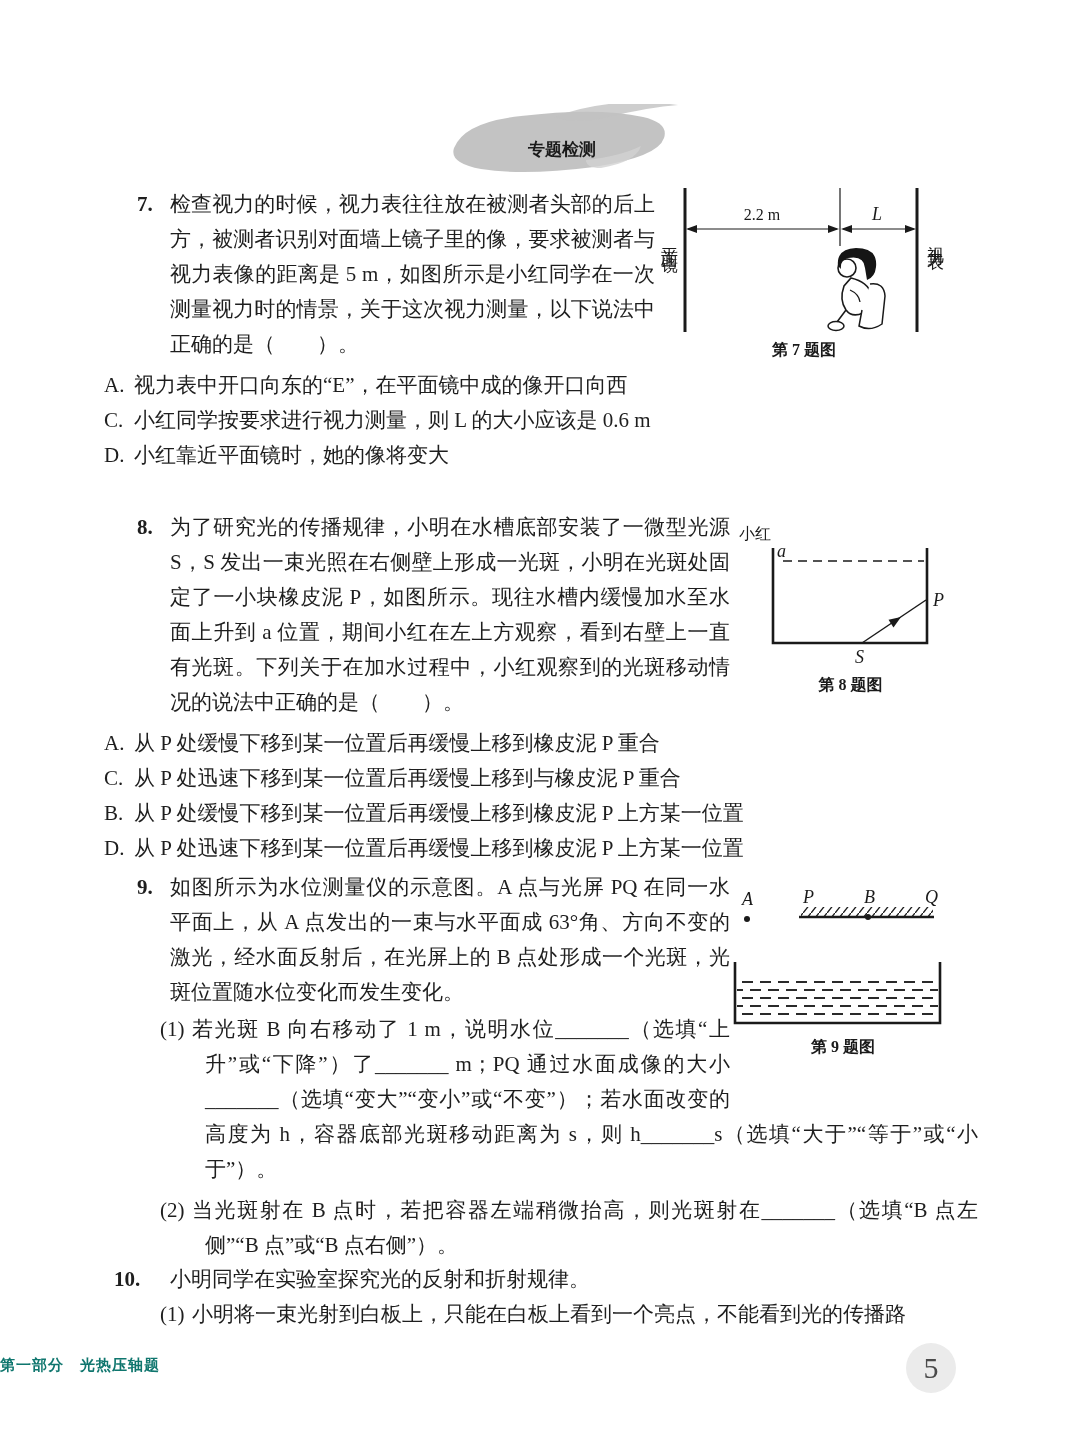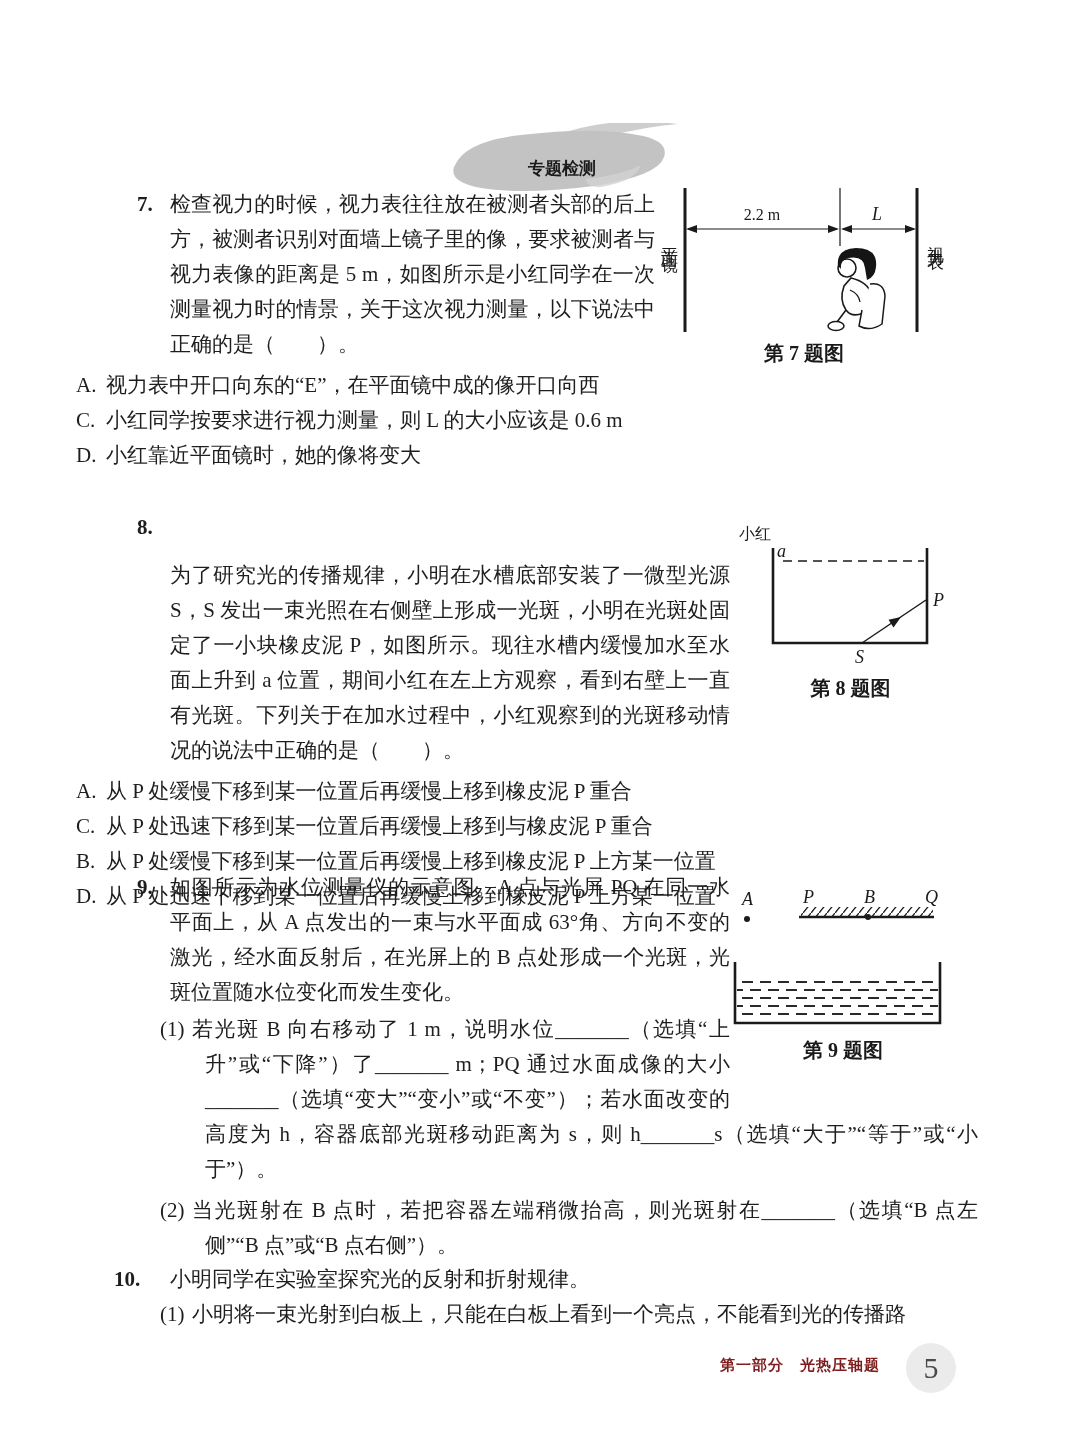--- a/index.html
+++ b/index.html
@@ -1,44 +1,44 @@
 <!DOCTYPE html>
 <html><head>
 <meta charset="utf-8">
 <style>
   html,body{margin:0;padding:0;background:#f4f4f4;}
   .page{
     position:relative;width:1080px;height:1455px;margin:0 auto;background:#ffffff;
     font-family:"Liberation Serif","DejaVu Serif",serif;color:#1e1e1e;overflow:hidden;
   }
   
-  .badge{position:absolute;left:436px;top:123px;width:250px;height:80px;text-align:right;}
+  .badge{position:absolute;left:436px;top:104px;width:250px;height:80px;text-align:right;}
   
   .q{position:absolute;left:0;width:978px;font-size:21px;line-height:35px;}
   .qnum{position:absolute;left:137px;top:0;font-weight:bold;}
   .qnum.wide{left:114px;}
   .stem{margin-left:170px;text-align:justify;}
   .stem.w485{width:485px;}
-  .stem.w560{width:560px;margin-top:48px;}
+  .stem.w560{width:560px;}
   .opts{margin-top:6px;}
-  .opt{margin-left:76px;}
+  .opt{margin-left:104px;}
   .opt-label{display:inline-block;width:30px;}
   .part{position:relative;margin-left:205px;text-indent:-13px;text-align:justify;margin-top:4px;}
   .part-label{position:absolute;left:-45px;top:0;text-indent:0;}
   .float-spacer{float:right;width:248px;height:240px;}
   
   .figure{position:absolute;}
-  .fig-caption{position:absolute;left:0;width:100%;text-align:center;font-size:20px;font-weight:bold;color:#1a1a1a;}
+  .fig-caption{position:absolute;left:0;width:100%;text-align:center;font-size:16px;font-weight:bold;color:#1a1a1a;}
   .vlabel{position:absolute;writing-mode:vertical-rl;letter-spacing:4px;font-size:17px;color:#1a1a1a;}
   svg text{font-family:"Liberation Serif","DejaVu Serif",serif;font-size:17px;fill:#1a1a1a;}
   svg text.var{font-style:italic;font-size:18px;}
   svg text.small{font-size:16px;}
   
-  .footer-section{position:absolute;left:0;top:1356px;width:880px;text-align:right;
-    font-size:15px;font-weight:bold;letter-spacing:1px;color:#7f1d1d;}
+  .footer-section{position:absolute;left:0;top:1356px;width:880px;
+    font-size:15px;font-weight:bold;letter-spacing:1px;color:#0f766e;}
   .page-circle{position:absolute;left:906px;top:1343px;width:50px;height:50px;border-radius:50%;
     background:#ebebeb;text-align:center;line-height:50px;font-size:30px;color:#4a4a4a;}
 </style>
 </head>
 <body>
 
 <div class="page">
 
   <div class="badge">
     <svg width="250" height="80" viewBox="0 0 250 80">

